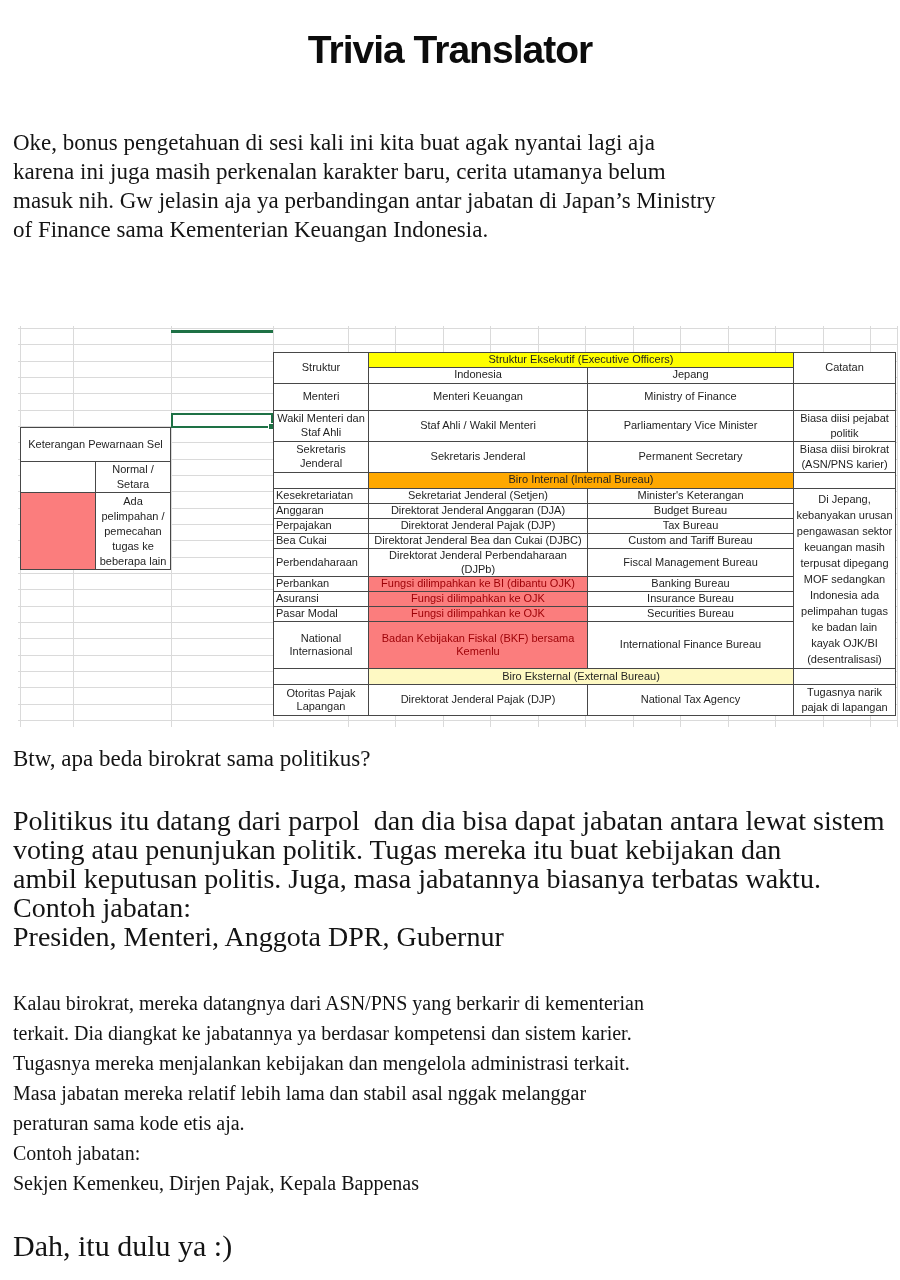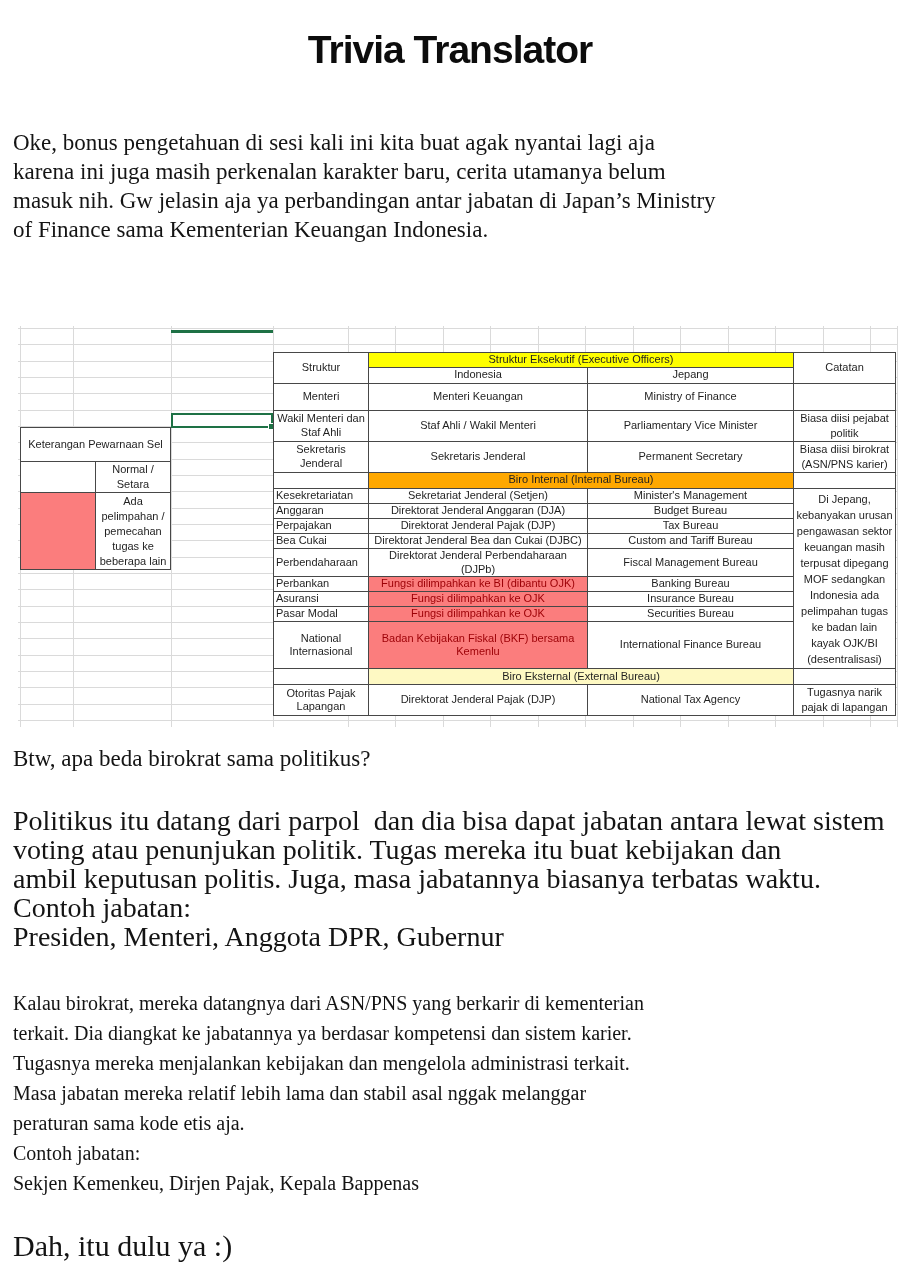--- a/index.html
+++ b/index.html
@@ -144,21 +144,21 @@
 
       <tr style="height:16px">
         <td></td>
         <td colspan="2" class="orange">Biro Internal (Internal Bureau)</td>
         <td></td>
       </tr>
 
       <tr style="height:15px">
         <td class="left">Kesekretariatan</td>
         <td>Sekretariat Jenderal (Setjen)</td>
-        <td>Minister's Management</td>
+        <td>Minister's Keterangan</td>
         <td rowspan="9" class="note">Di Jepang, kebanyakan urusan pengawasan sektor keuangan masih terpusat dipegang MOF sedangkan Indonesia ada pelimpahan tugas ke badan lain kayak OJK/BI (desentralisasi)</td>
       </tr>
       <tr style="height:15px">
         <td class="left">Anggaran</td>
         <td>Direktorat Jenderal Anggaran (DJA)</td>
         <td>Budget Bureau</td>
       </tr>
       <tr style="height:15px">
         <td class="left">Perpajakan</td>
         <td>Direktorat Jenderal Pajak (DJP)</td>

